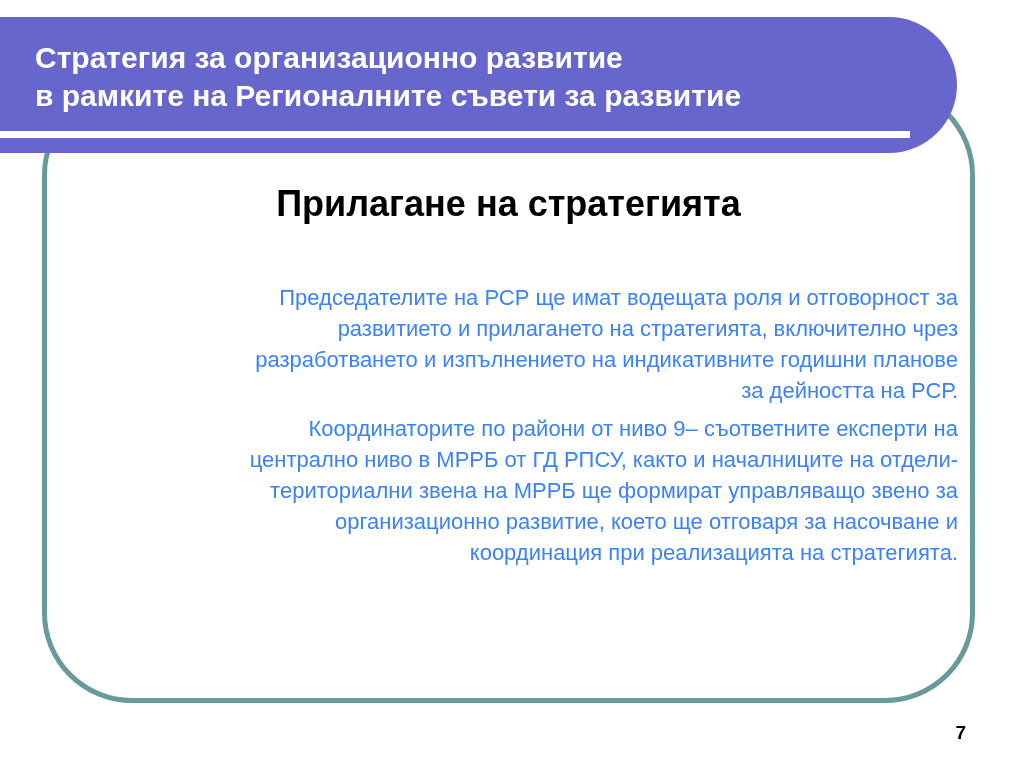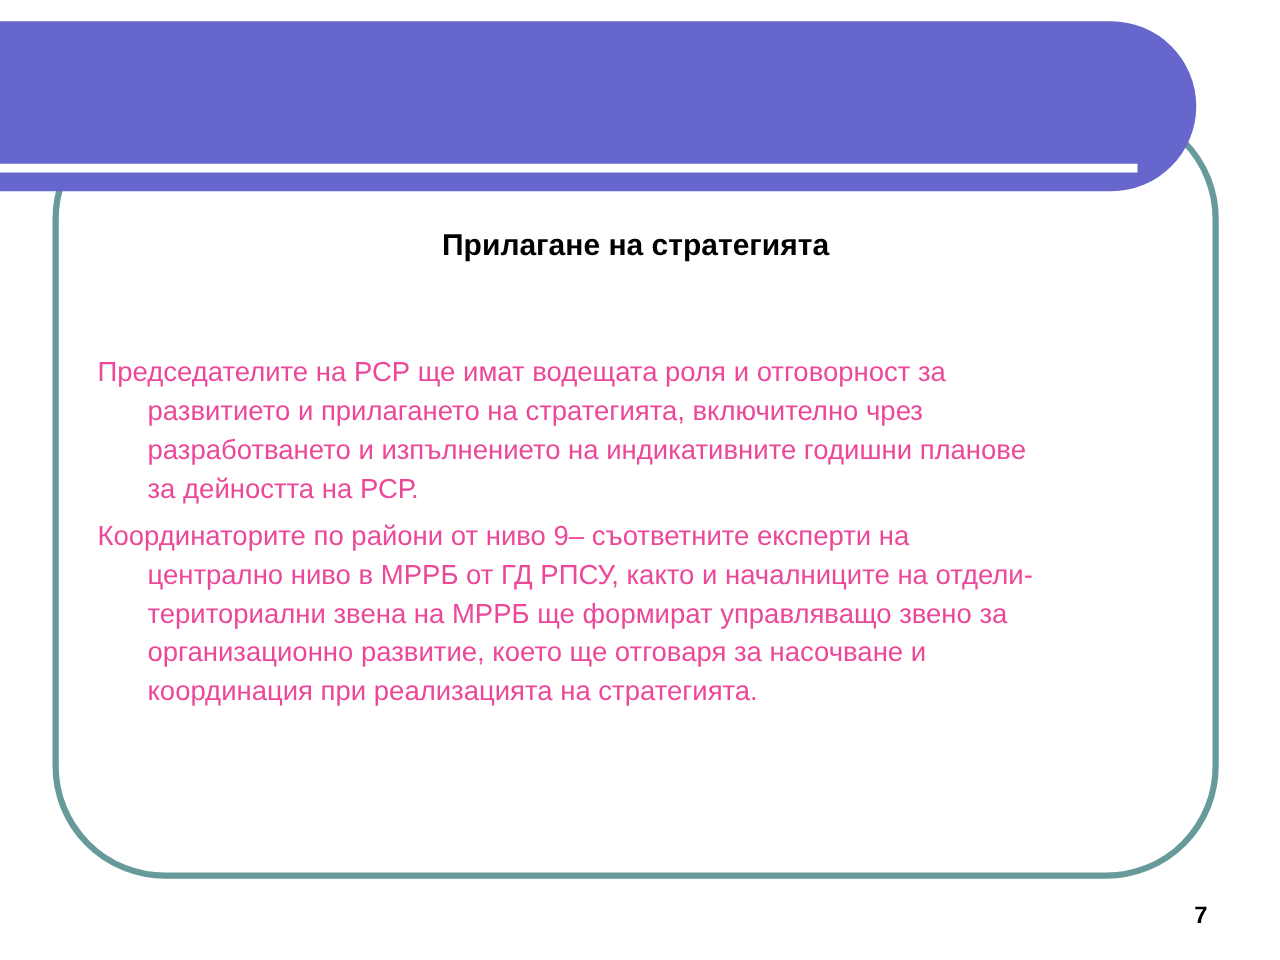--- a/index.html
+++ b/index.html
@@ -48,32 +48,33 @@
     left: 0; top: 114px;
     width: 910px; height: 7px;
     background: #ffffff;
   }
   .section-heading {
     position: absolute;
     left: 47px; top: 183px;
     width: 923px;
     text-align: center;
     color: #000000;
-    font-size: 24px;
+    font-size: 36px;
     font-weight: bold;
     z-index: 3;
   }
   .body-text {
     position: absolute;
     left: 78px; top: 282px;
     width: 880px;
-    color: #ec4899;
+    color: #3b82f6;
     font-size: 22px;
     line-height: 31px;
     z-index: 3;
+    text-align: right;
   }
   .body-text p {
     margin: 0 0 7px 0;
     padding-left: 40px;      
     text-indent: -40px;      
     white-space: pre-line;
   }
   .page-number {
     position: absolute;
     right: 58px; top: 722px;
@@ -84,20 +85,22 @@
   }
 </style>
 </head>
 <body>
 
 <div class="slide">
 
   <div class="content-box"></div>
 
   <div class="header-band">
+    <div class="slide-title">Стратегия за организационно развитие
+в рамките на Регионалните съвети за развитие</div>
     <div class="header-underline"></div>
   </div>
 
   <div class="section-heading">Прилагане на стратегията</div>
 
   <div class="body-text">
     <p>Председателите на РСР ще имат водещата роля и отговорност за
 развитието и прилагането на стратегията, включително чрез
 разработването и изпълнението на индикативните годишни планове
 за дейността на РСР.</p>

